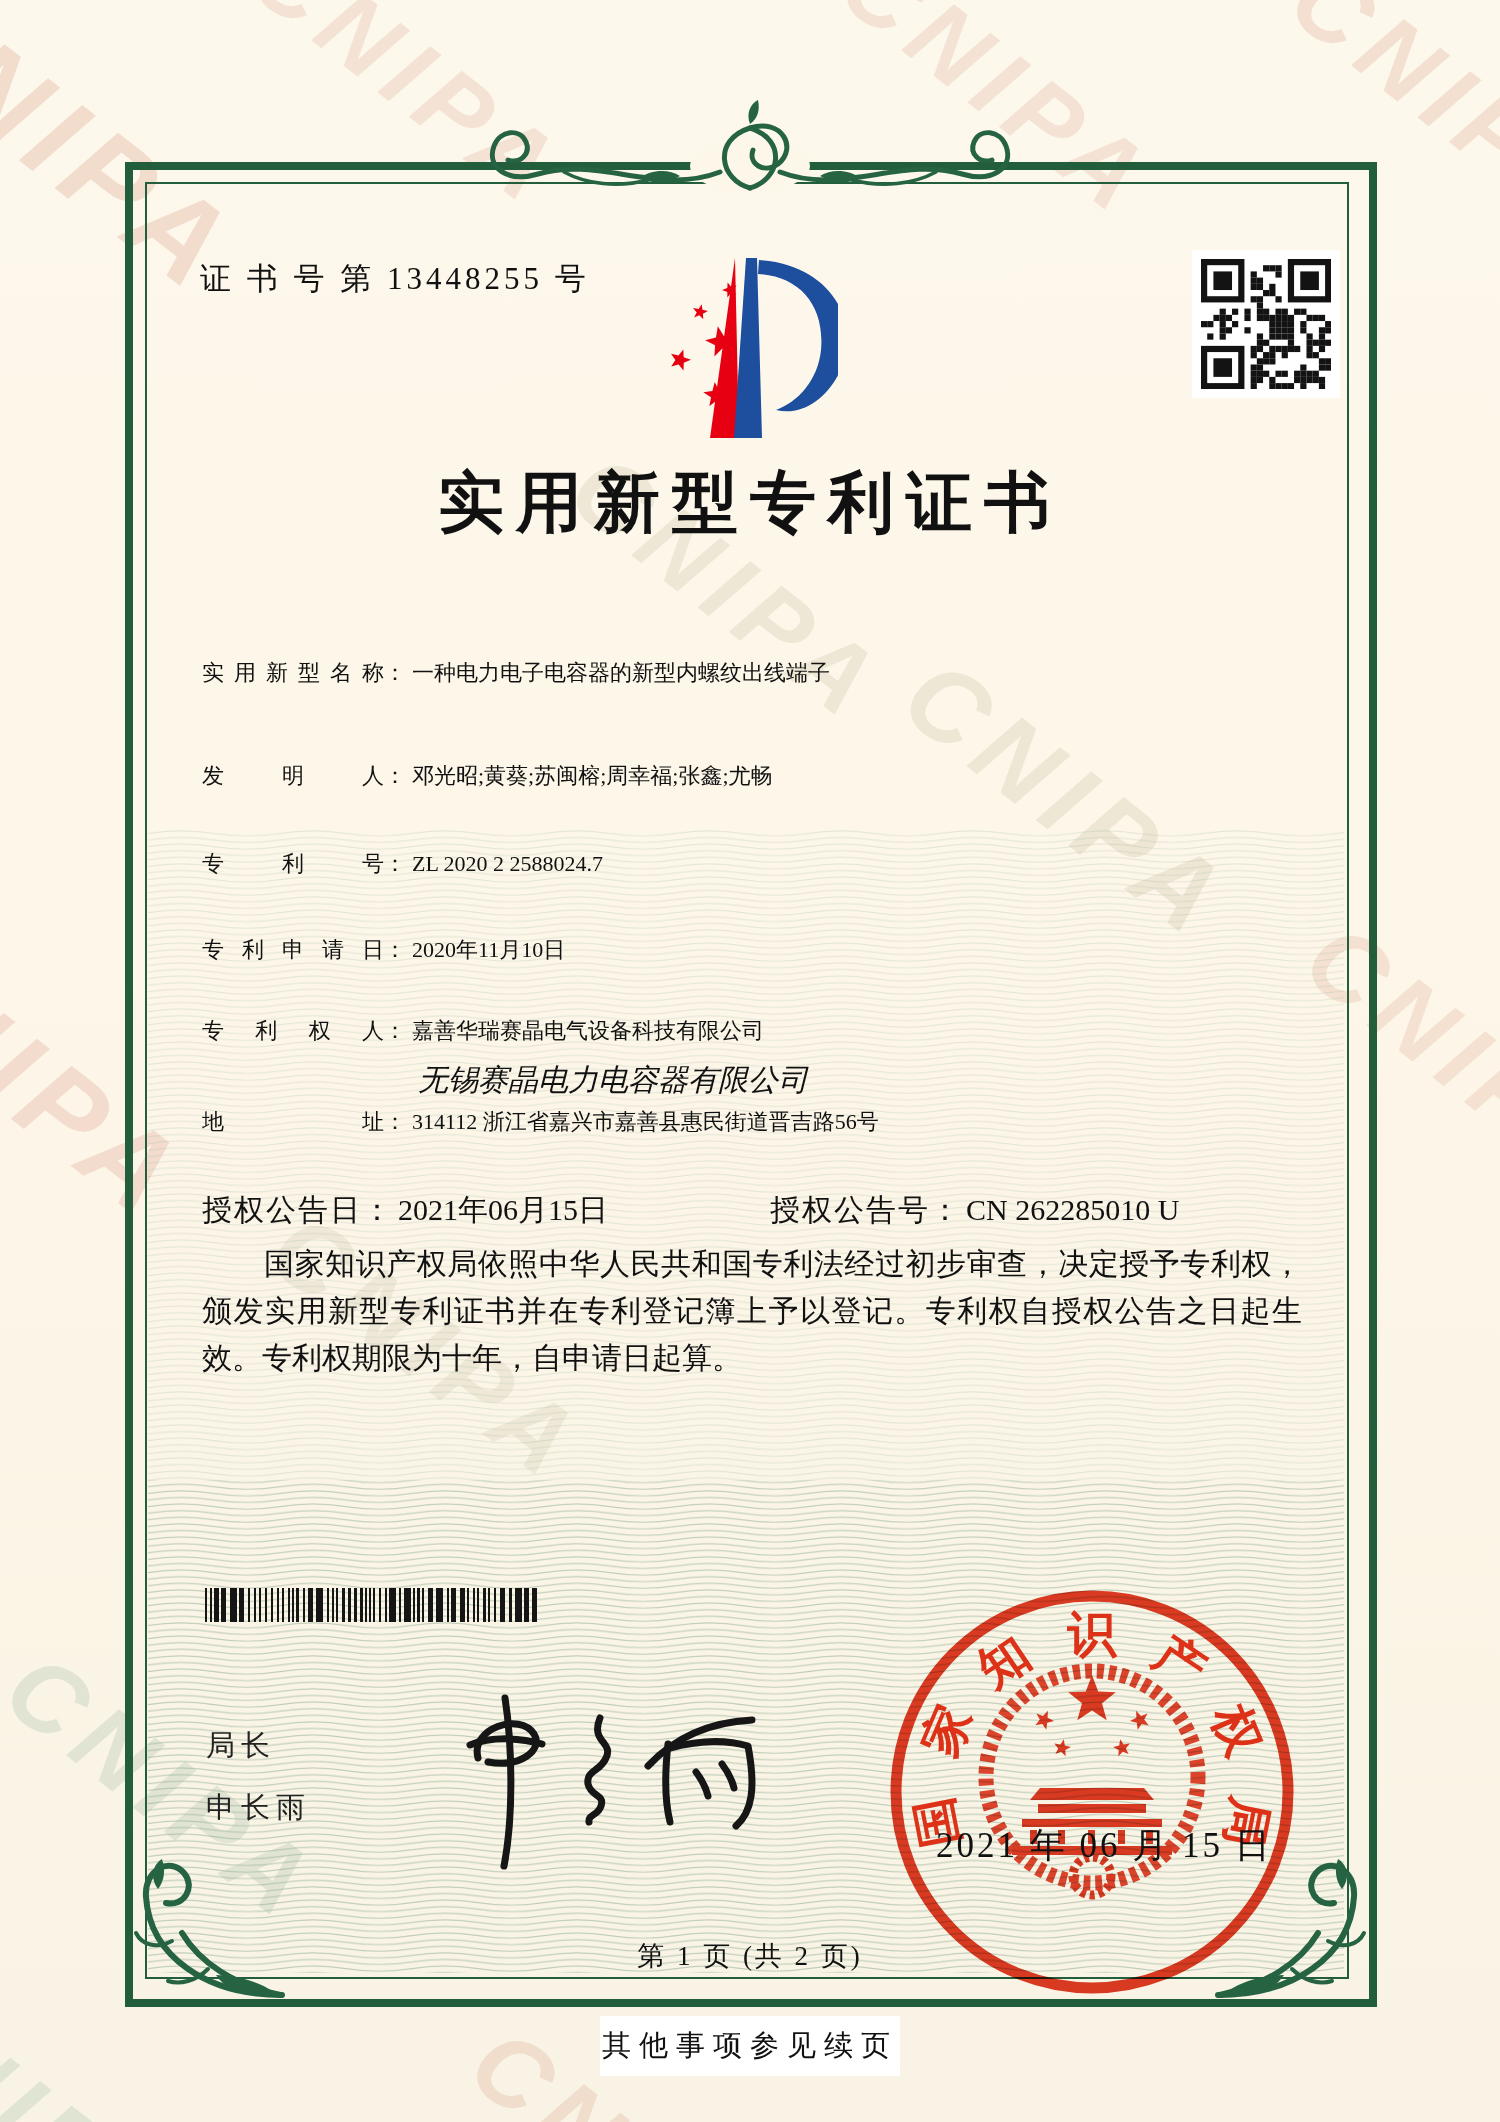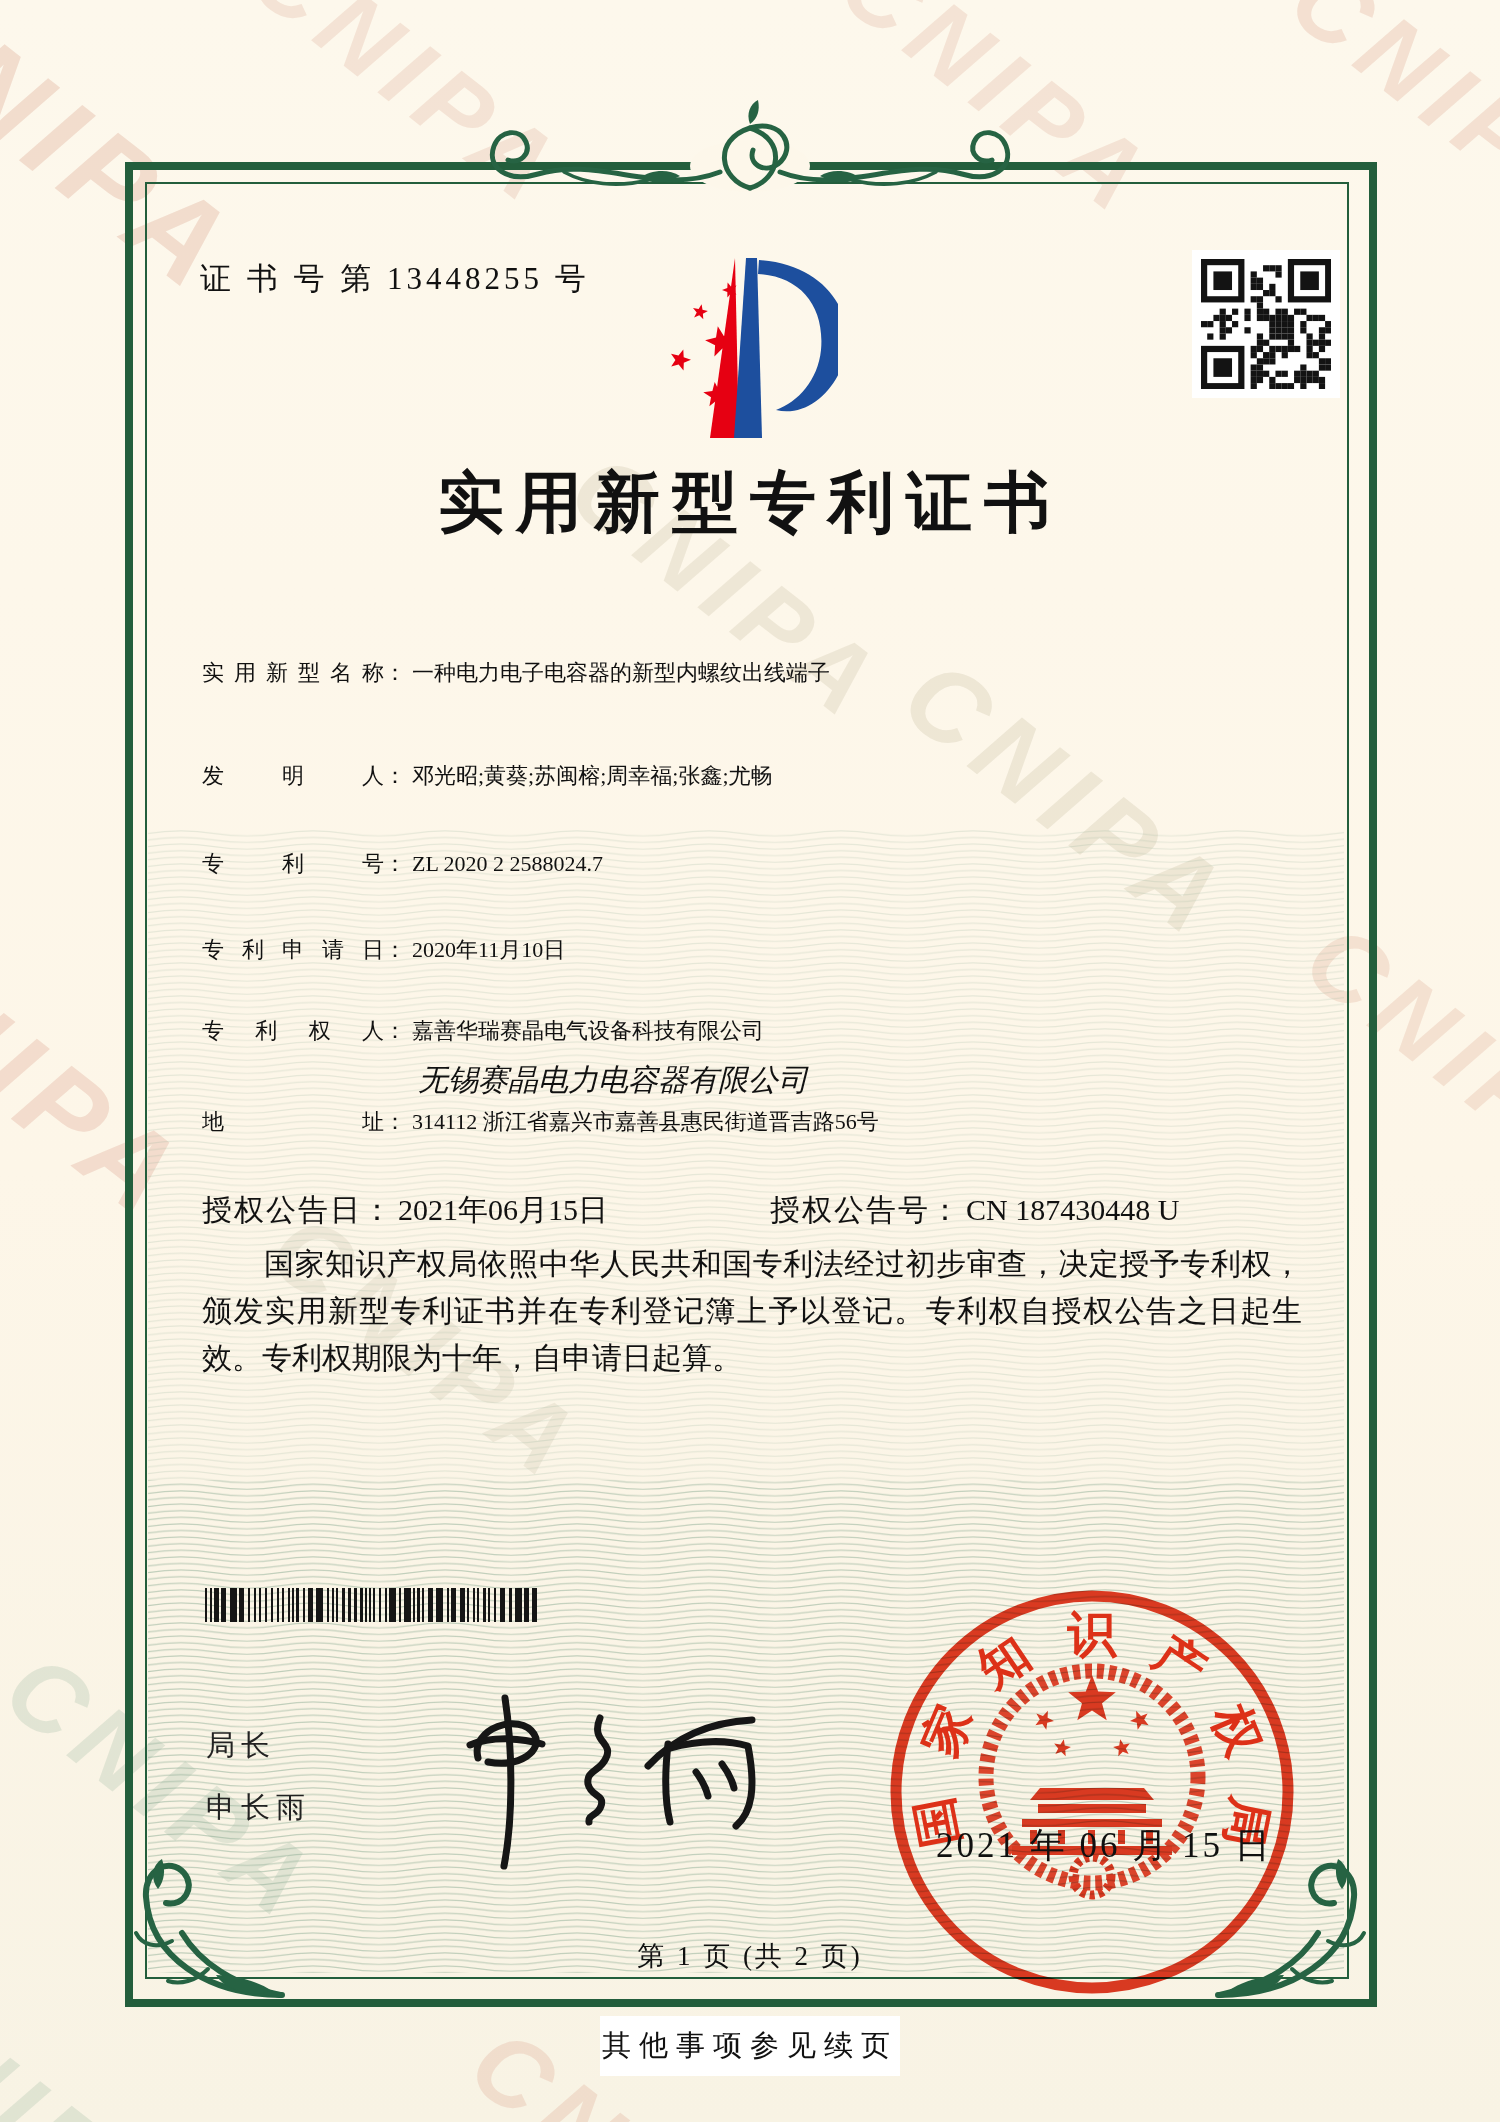--- a/index.html
+++ b/index.html
@@ -318,21 +318,21 @@
     <span class="val">314112 浙江省嘉兴市嘉善县惠民街道晋吉路56号</span>
   </div>
   <div class="row2" style="left:202px;top:1189px">
     <span class="lbl">授权公告日</span>
       <span>：</span>
     <span class="val">2021年06月15日</span>
   </div>
   <div class="row2" style="left:770px;top:1189px">
     <span class="lbl">授权公告号</span>
       <span>：</span>
-    <span class="val">CN 187430448 U</span>
+    <span class="val">CN 262285010 U</span>
   </div>
 
   <div class="paras">
     <p>国家知识产权局依照中华人民共和国专利法经过初步审查，决定授予专利权，颁发实用新型专利证书并在专利登记簿上予以登记。专利权自授权公告之日起生效。专利权期限为十年，自申请日起算。</p>
   </div>
 
   <div class="barcode" id="barcode">
       <div style="left:0px;width:2px"></div>
       <div style="left:5px;width:2px"></div>
       <div style="left:9px;width:5px"></div>

